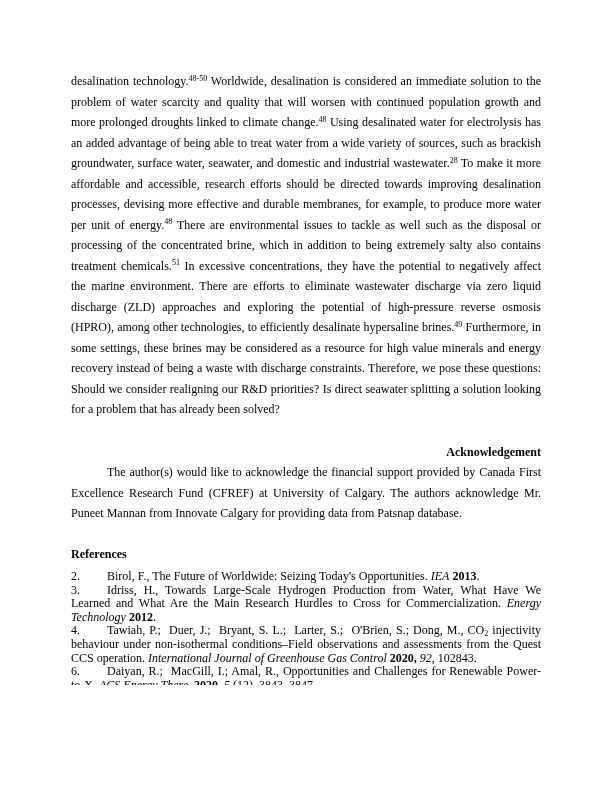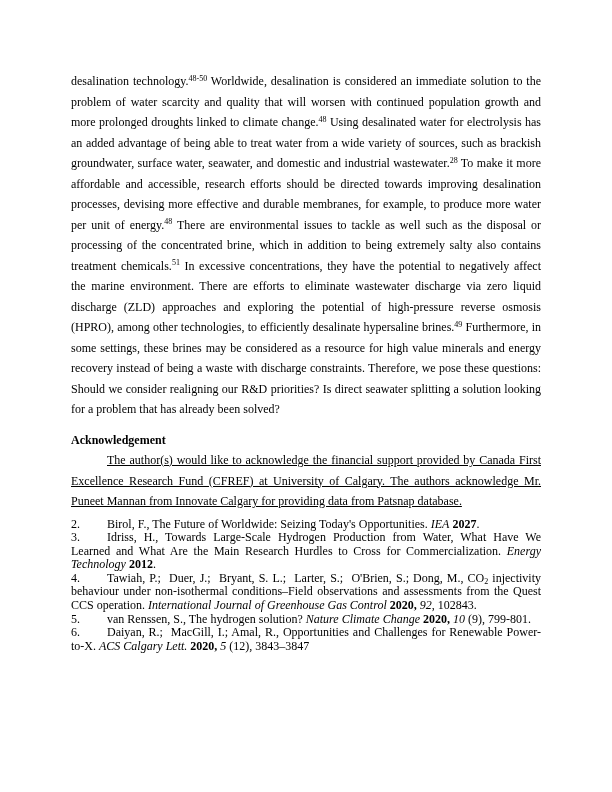--- a/index.html
+++ b/index.html
@@ -39,22 +39,22 @@
     color: #0563C1;
     text-decoration: underline;
     cursor: pointer;
     word-break: break-all;
   }
   .heading {
     font-size: 12px;
     font-weight: bold;
     line-height: 20.5px;
   }
-  .ack-heading { margin-top: 10px; }
-  .indent { text-indent: 36px; text-decoration: underline; }
+  .ack-heading { margin-top: 22px; text-align: right; }
+  .indent { text-indent: 36px; }
   .ref-heading { margin-top: 20px; }
   .ref-list { margin-top: 6px; }
   .ref {
     text-align: justify;
     line-height: 13.6px;
   }
   .ref-num {
     display: inline-block;
     width: 36px;
   }
@@ -71,24 +71,24 @@
 <body>
 
 <div class="page">
 
   <p class="body-text"><span>desalination technology.</span><sup>48-50</sup><span> Worldwide, desalination is considered an immediate solution to the problem of water scarcity and quality that will worsen with continued population growth and more prolonged droughts linked to climate change.</span><sup>48</sup><span> Using desalinated water for electrolysis has an added advantage of being able to treat water from a wide variety of sources, such as brackish groundwater, surface water, seawater, and domestic and industrial wastewater.</span><sup>28</sup><span> To make it more affordable and accessible, research efforts should be directed towards improving desalination processes, devising more effective and durable membranes, for example, to produce more water per unit of energy.</span><sup>48</sup><span> There are environmental issues to tackle as well such as the disposal or processing of the concentrated brine, which in addition to being extremely salty also contains treatment chemicals.</span><sup>51</sup><span> In excessive concentrations, they have the potential to negatively affect the marine environment. There are efforts to eliminate wastewater discharge via zero liquid discharge (ZLD) approaches and exploring the potential of high-pressure reverse osmosis (HPRO), among other technologies, to efficiently desalinate hypersaline brines.</span><sup>49</sup><span> Furthermore, in some settings, these brines may be considered as a resource for high value minerals and energy recovery instead of being a waste with discharge constraints. Therefore, we pose these questions: Should we consider realigning our R&amp;D priorities? Is direct seawater splitting a solution looking for a problem that has already been solved?</span></p>
 
   <h2 class="heading ack-heading">Acknowledgement</h2>
 
   <p class="body-text indent">The author(s) would like to acknowledge the financial support provided by Canada First Excellence Research Fund (CFREF) at University of Calgary. The authors acknowledge Mr. Puneet Mannan from Innovate Calgary for providing data from Patsnap database.</p>
 
+  <h2 class="heading ref-heading">References</h2>
 
   <div class="ref-list">
-    <p class="ref"><span class="ref-num">2.</span><span><span>Birol, F., The Future of Worldwide: Seizing Today's Opportunities. </span><span class="it">IEA</span><span> </span><span class="bd">2027</span><span>.</span></span></p>
+    <p class="ref"><span class="ref-num">2.</span><span><span>Birol, F., The Future of Worldwide: Seizing Today's Opportunities. </span><span class="it">IEA</span><span> </span><span class="bd">2013</span><span>.</span></span></p>
     <p class="ref"><span class="ref-num">3.</span><span><span>Idriss, H., Towards Large-Scale Hydrogen Production from Water, What Have We Learned and What Are the Main Research Hurdles to Cross for Commercialization. </span><span class="it">Energy Technology</span><span> </span><span class="bd">2012</span><span>.</span></span></p>
     <p class="ref"><span class="ref-num">4.</span><span><span>Tawiah, P.;&nbsp; Duer, J.;&nbsp; Bryant, S. L.;&nbsp; Larter, S.;&nbsp; O'Brien, S.; Dong, M., CO</span><sub>2</sub><span> injectivity behaviour under non-isothermal conditions–Field observations and assessments from the Quest CCS operation. </span><span class="it">International Journal of Greenhouse Gas Control</span><span> </span><span class="bd">2020,</span><span> </span><span class="it">92</span><span>, 102843.</span></span></p>
-    <p class="ref"><span class="ref-num">5.</span><span><span>van Renssen, S., The hydrogen solution? </span><span class="it">Nature Climate Change</span><span> </span><span class="bd">2020,</span><span> </span><span class="it">10</span><span> (9), 799-801.</span></span></p>
-    <p class="ref"><span class="ref-num">6.</span><span><span>Daiyan, R.;&nbsp; MacGill, I.; Amal, R., Opportunities and Challenges for Renewable Power-to-X. </span><span class="it">ACS Calgary Lett.</span><span> </span><span class="bd">2020,</span><span> </span><span class="it">5</span><span> (12), 3843–3847</span></span></p>
+    <p class="ref"><span class="ref-num">6.</span><span><span>Daiyan, R.;&nbsp; MacGill, I.; Amal, R., Opportunities and Challenges for Renewable Power-to-X. </span><span class="it">ACS Energy There.</span><span> </span><span class="bd">2020,</span><span> </span><span class="it">5</span><span> (12), 3843–3847</span></span></p>
   </div>
 
   <div class="page-number">13</div>
 
 </div>
 
 </body></html>

